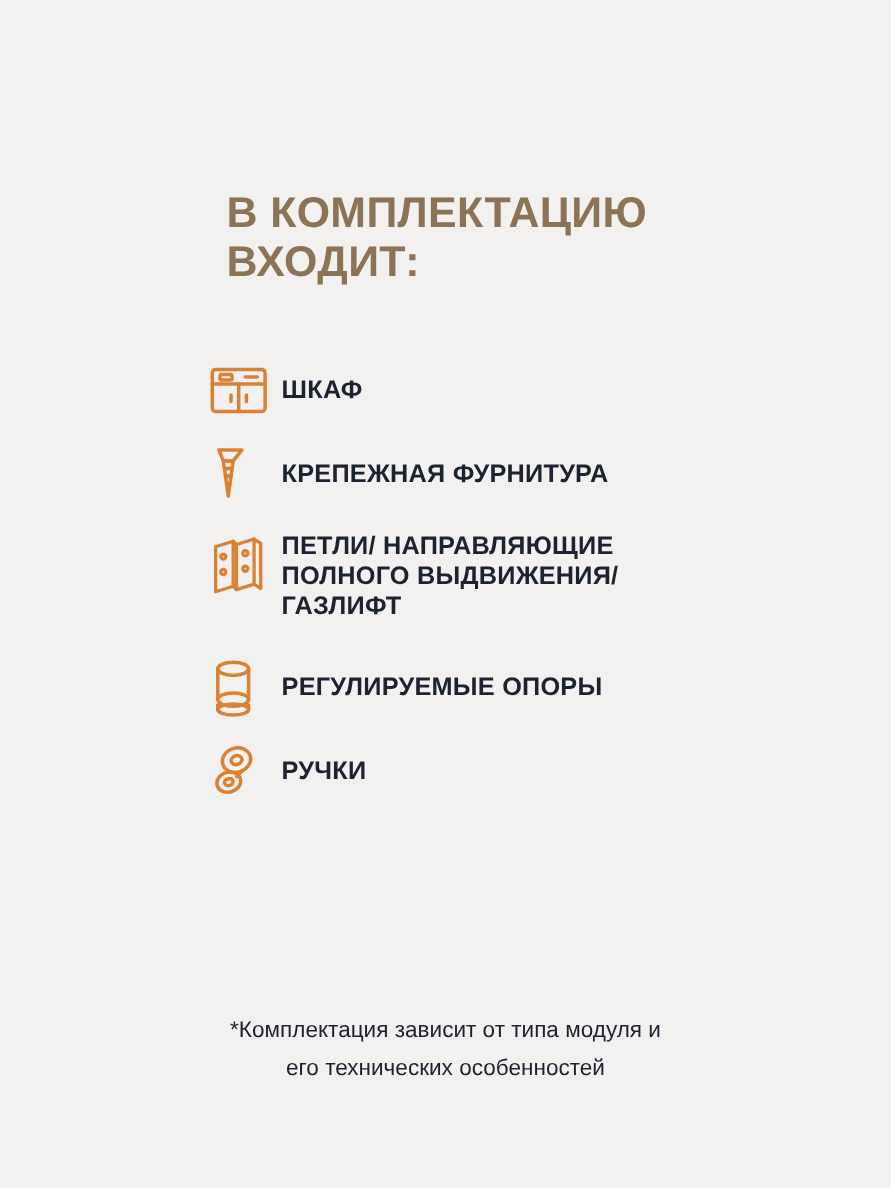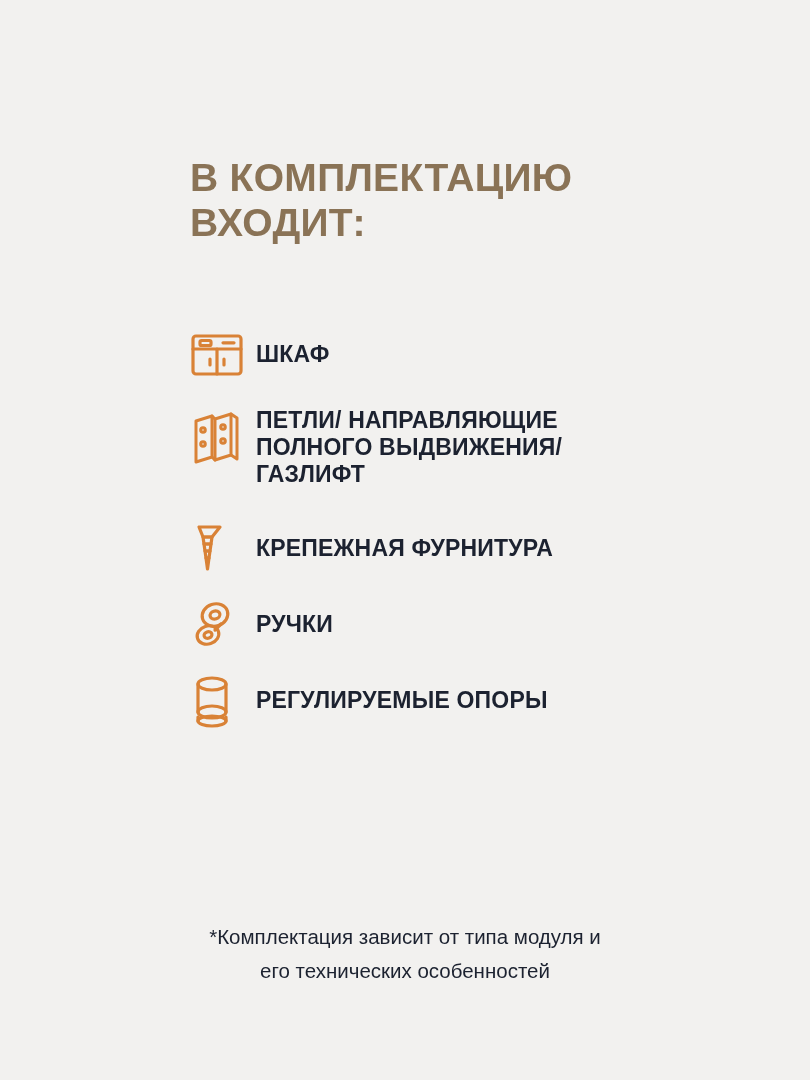--- a/index.html
+++ b/index.html
@@ -21,21 +21,21 @@
   }
 
   
   .title-block {
     position: absolute;
     left: 190px;
     top: 155px;
     width: 520px;
   }
   .title {
-    margin: 0;
+    margin: 16px;
     font-size: 39px;
     line-height: 45px;
     font-weight: bold;
     letter-spacing: 0.3px;
     color: #8a7356;
     text-transform: uppercase;
   }
 
   
   .items {
@@ -117,20 +117,33 @@
           <line x1="27" y1="17" x2="27" y2="42"></line>
           <rect x="10" y="8.5" width="11" height="5" rx="1.6"></rect>
           <line x1="33" y1="10.8" x2="44" y2="10.8"></line>
           <line x1="20" y1="27" x2="20" y2="33"></line>
           <line x1="34" y1="27" x2="34" y2="33"></line>
         </svg>
       </span>
       <span class="item-label">ШКАФ</span>
     </div>
 
+    <div class="item">
+      <span class="item-icon">
+        <svg width="44" height="52" viewBox="0 0 44 52" fill="none" stroke="#d98236" stroke-width="3.2" stroke-linecap="round" stroke-linejoin="round">
+          <path d="M9 4 L30 4 L22 14 L13 14 Z"></path>
+          <path d="M13 14 L22 14 L21 21 L14 21 Z"></path>
+          <path d="M14 21 L21 21 L20 28 L15 28 Z"></path>
+          <path d="M15 28 L20 28 L19 35 L16 35 Z"></path>
+          <path d="M16 35 L19 35 L17.5 46 Z"></path>
+        </svg>
+      </span>
+      <span class="item-label">КРЕПЕЖНАЯ ФУРНИТУРА</span>
+    </div>
+
     <div class="item tall">
       <span class="item-icon">
         <svg width="54" height="56" viewBox="0 0 54 56" fill="none" stroke="#d98236" stroke-width="3" stroke-linecap="round" stroke-linejoin="round">
           <path d="M6 10 L22 5 L22 46 L6 51 Z"></path>
           <path d="M25 8 L41 3 L41 44 L25 49 Z"></path>
           <line x1="22" y1="5" x2="25" y2="8"></line>
           <line x1="22" y1="46" x2="25" y2="49"></line>
           <circle cx="13" cy="19" r="2.3"></circle>
           <circle cx="13" cy="33" r="2.3"></circle>
           <circle cx="33" cy="16" r="2.3"></circle>
@@ -138,58 +151,45 @@
           <path d="M41 3 L47 7 L47 48 L41 44"></path>
         </svg>
       </span>
       <span class="item-label">ПЕТЛИ/ НАПРАВЛЯЮЩИЕ
 ПОЛНОГО ВЫДВИЖЕНИЯ/
 ГАЗЛИФТ</span>
     </div>
 
     <div class="item">
       <span class="item-icon">
-        <svg width="44" height="52" viewBox="0 0 44 52" fill="none" stroke="#d98236" stroke-width="3.2" stroke-linecap="round" stroke-linejoin="round">
-          <path d="M9 4 L30 4 L22 14 L13 14 Z"></path>
-          <path d="M13 14 L22 14 L21 21 L14 21 Z"></path>
-          <path d="M14 21 L21 21 L20 28 L15 28 Z"></path>
-          <path d="M15 28 L20 28 L19 35 L16 35 Z"></path>
-          <path d="M16 35 L19 35 L17.5 46 Z"></path>
+        <svg width="44" height="56" viewBox="0 0 44 56" fill="none" stroke="#d98236" stroke-width="3.2" stroke-linecap="round" stroke-linejoin="round">
+          <ellipse cx="22" cy="11" rx="14" ry="6"></ellipse>
+          <path d="M8 11 L8 39"></path>
+          <path d="M36 11 L36 39"></path>
+          <ellipse cx="22" cy="39" rx="14" ry="6"></ellipse>
+          <path d="M8 44 L8 48"></path>
+          <path d="M36 44 L36 48"></path>
+          <ellipse cx="22" cy="48" rx="14" ry="5"></ellipse>
         </svg>
       </span>
-      <span class="item-label">КРЕПЕЖНАЯ ФУРНИТУРА</span>
+      <span class="item-label">РЕГУЛИРУЕМЫЕ ОПОРЫ</span>
     </div>
 
     <div class="item">
       <span class="item-icon">
         <svg width="50" height="52" viewBox="0 0 50 52" fill="none" stroke="#d98236" stroke-width="3.2" stroke-linecap="round" stroke-linejoin="round">
           <ellipse cx="25" cy="16" rx="13" ry="11" transform="rotate(-18 25 16)"></ellipse>
           <ellipse cx="25" cy="16" rx="5" ry="4" transform="rotate(-18 25 16)"></ellipse>
           <ellipse cx="18" cy="36" rx="11" ry="9" transform="rotate(-18 18 36)"></ellipse>
           <ellipse cx="18" cy="36" rx="4" ry="3.2" transform="rotate(-18 18 36)"></ellipse>
           <path d="M31 25 L25 31"></path>
         </svg>
       </span>
       <span class="item-label">РУЧКИ</span>
     </div>
 
-    <div class="item">
-      <span class="item-icon">
-        <svg width="44" height="56" viewBox="0 0 44 56" fill="none" stroke="#d98236" stroke-width="3.2" stroke-linecap="round" stroke-linejoin="round">
-          <ellipse cx="22" cy="11" rx="14" ry="6"></ellipse>
-          <path d="M8 11 L8 39"></path>
-          <path d="M36 11 L36 39"></path>
-          <ellipse cx="22" cy="39" rx="14" ry="6"></ellipse>
-          <path d="M8 44 L8 48"></path>
-          <path d="M36 44 L36 48"></path>
-          <ellipse cx="22" cy="48" rx="14" ry="5"></ellipse>
-        </svg>
-      </span>
-      <span class="item-label">РЕГУЛИРУЕМЫЕ ОПОРЫ</span>
-    </div>
-
 
   </div>
 
   <div class="footnote">*Комплектация зависит от типа модуля и
 его технических особенностей</div>
 
 </div>
 
 </body></html>

